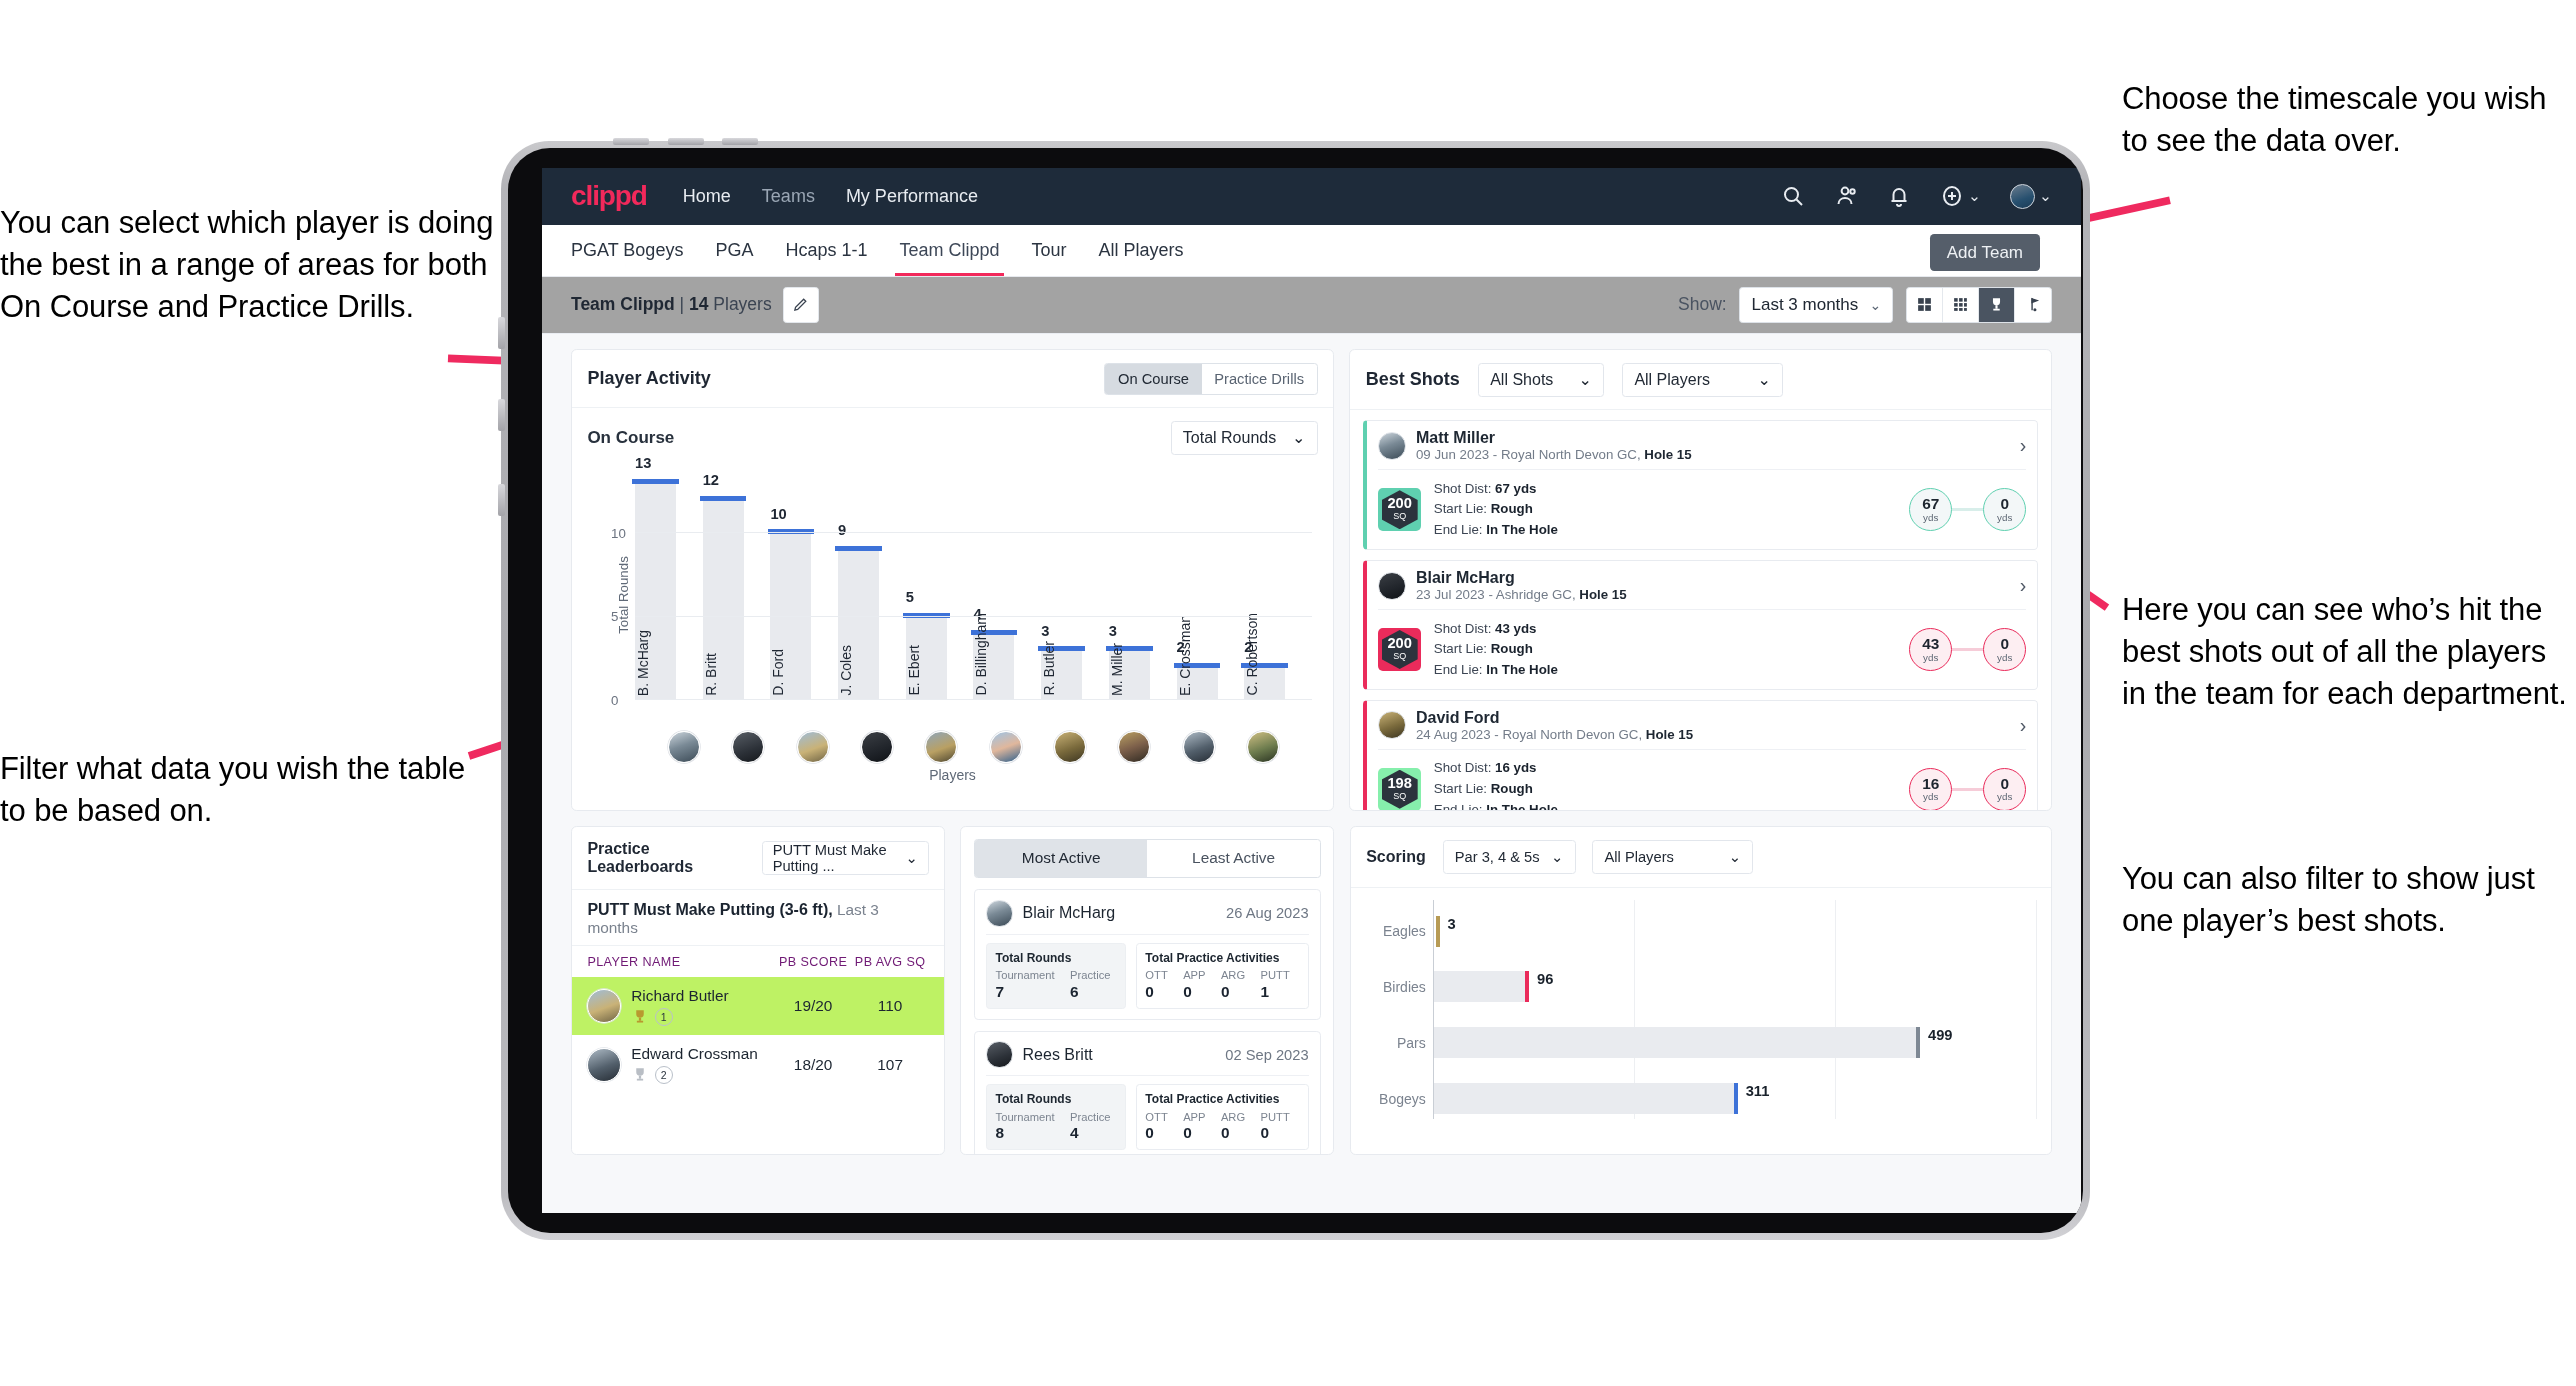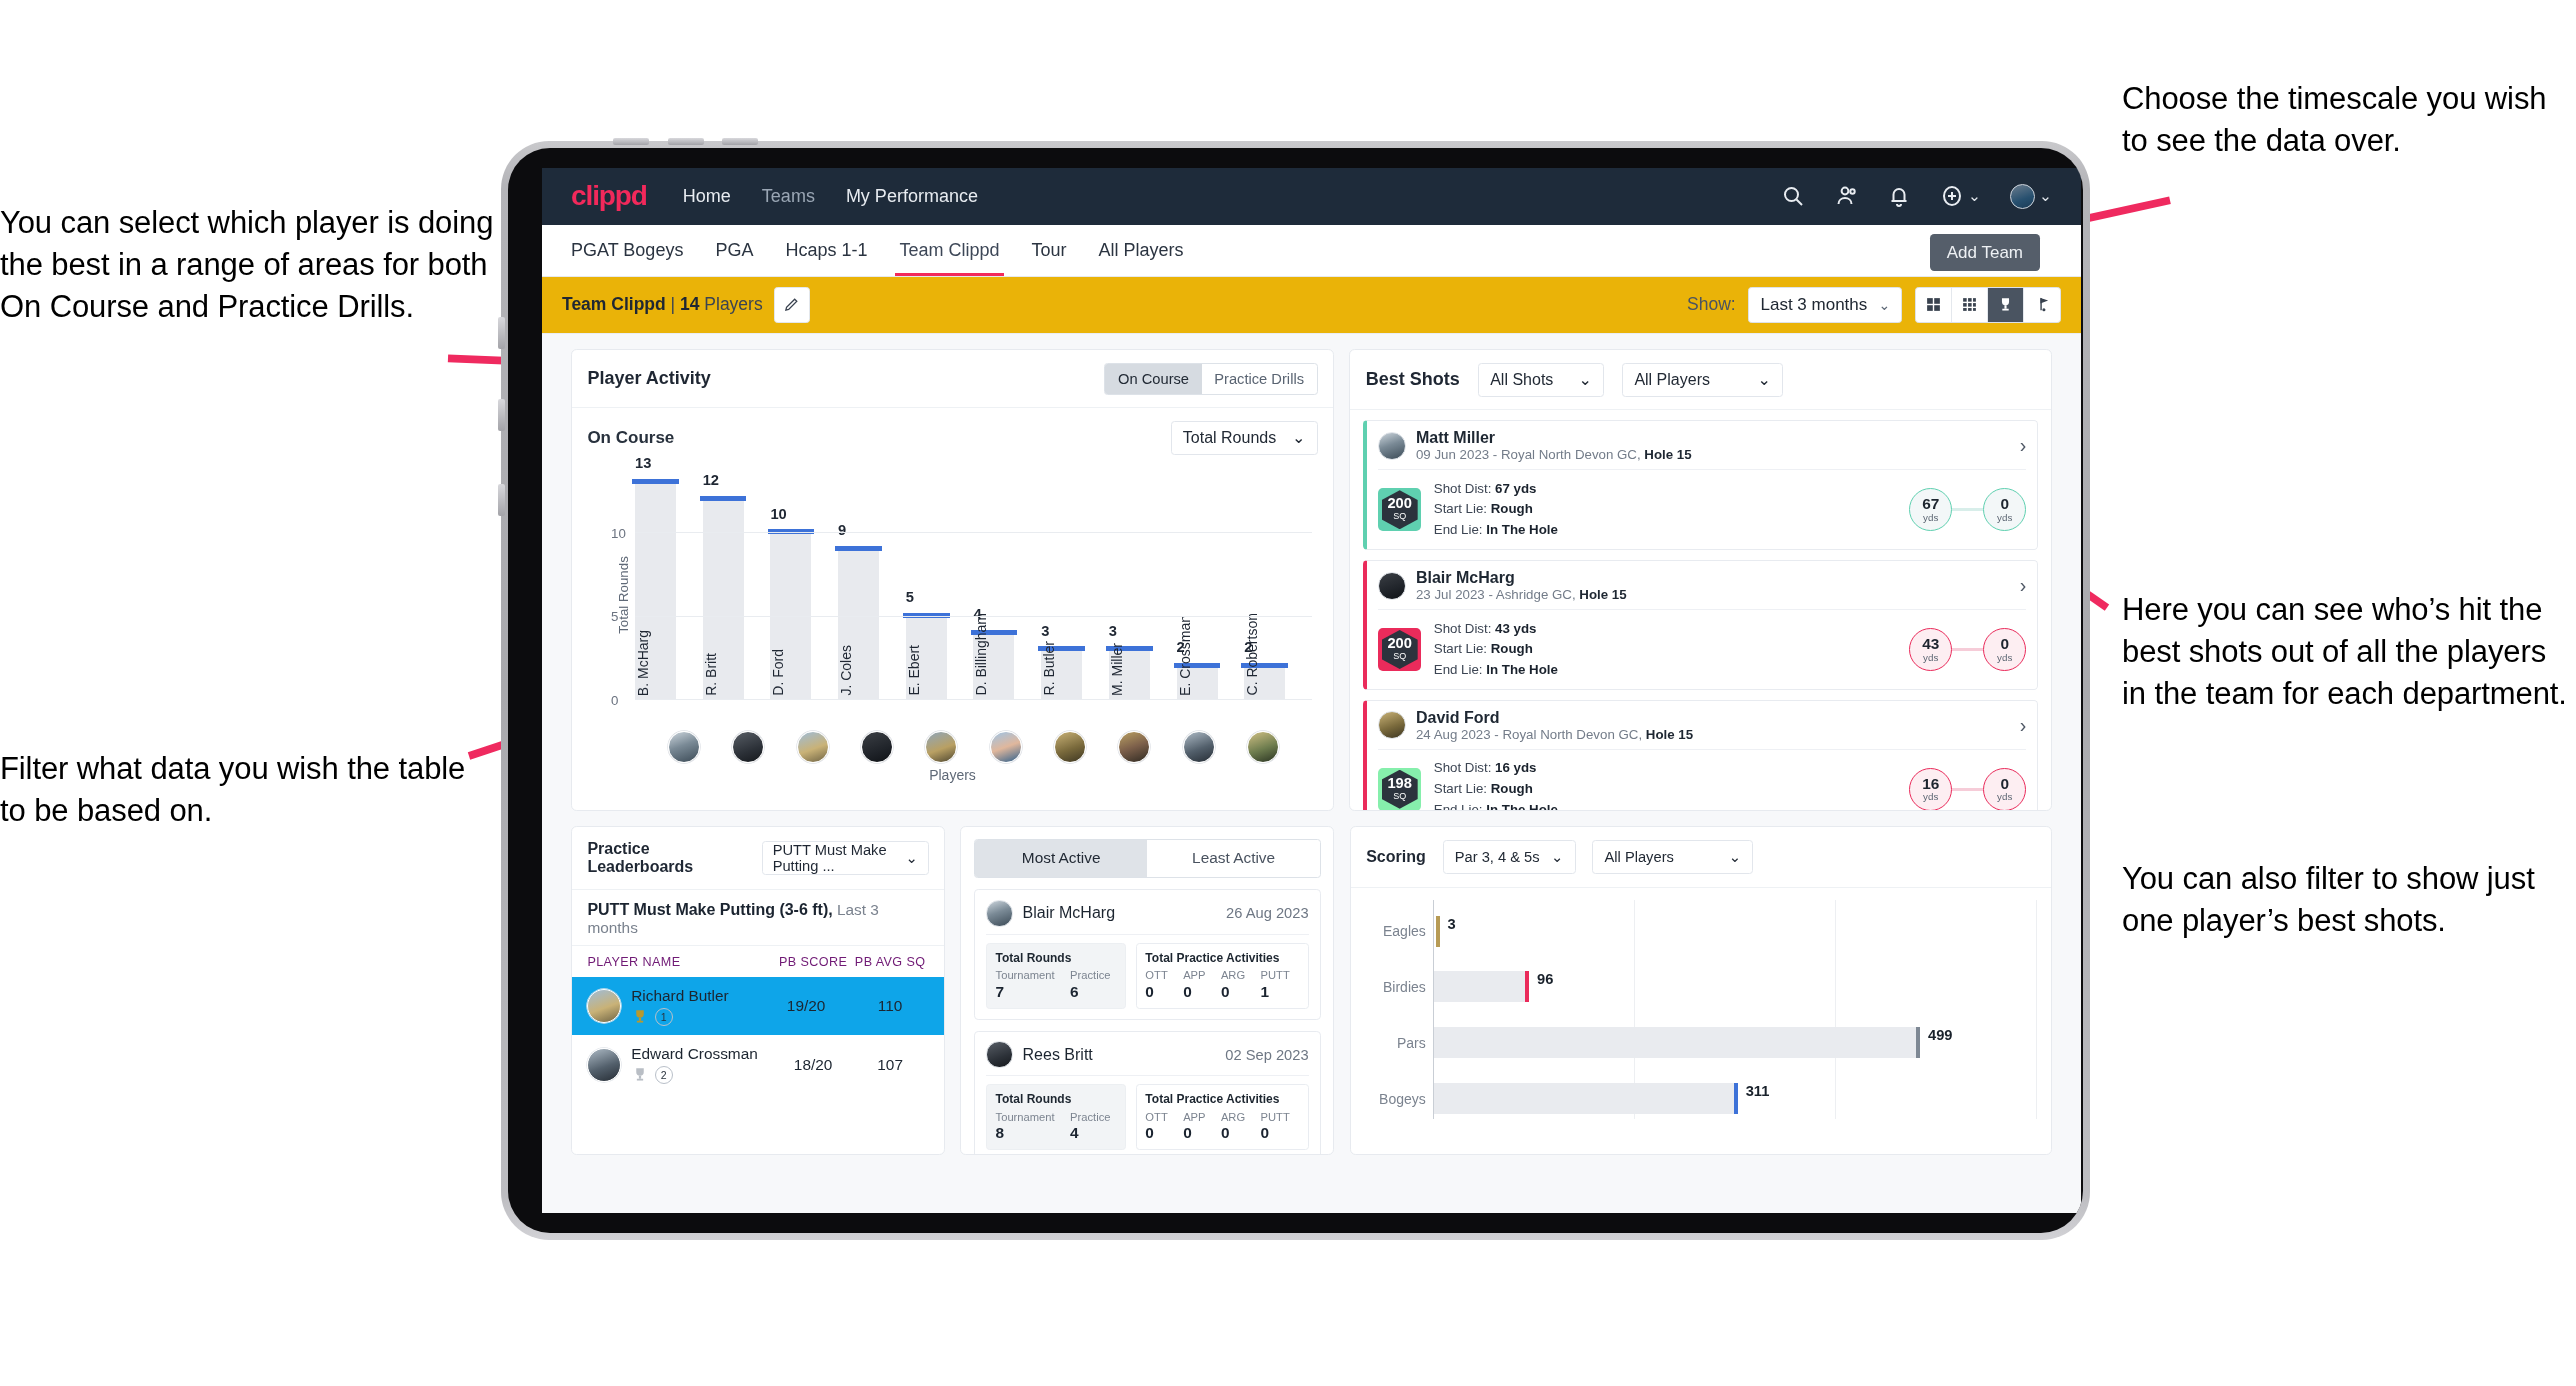--- a/index.html
+++ b/index.html
@@ -86,22 +86,22 @@
     content:""; position:absolute; left:-4.2px; right:-4.2px; bottom: 0; height: 3.5px; background:#f2295b;
   }
   .addteam {
     position: absolute; right: 41px; top: 9.8px;
     background: #555e6a; color: #eef1f4; font-size: 17px;
     padding: 8.4px 17px; border-radius: 4.2px;
   }
 
   
   .subbar {
-    height: 57px; background: #eab308; display: flex; align-items: center;
-    padding: 0 20px; border-bottom: 0.7px solid #eaedf2;
+    height: 57px; background: #a3a3a3; display: flex; align-items: center;
+    padding: 0 29px; border-bottom: 0.7px solid #eaedf2;
   }
   .team-title { font-size: 17.5px; color: #3b4452; }
   .team-title b { font-weight: 700; color:#1f2733; }
   .pencil-btn {
     margin-left: 11.2px; width: 36px; height: 36px; background: #fff;
     border: 0.7px solid #e3e7ec; border-radius: 3.5px; display:flex; align-items:center; justify-content:center;
   }
   .pencil-btn svg { width: 17px; height: 17px; }
   .sub-right { margin-left:auto; display:flex; align-items:center; gap: 12.6px; }
   .show-label { font-size: 17.5px; color:#4a5361; }
@@ -217,21 +217,21 @@
 
   .pl-sel { margin-left:auto; background:#fff; border:0.7px solid #e2e6ec; border-radius:3.5px; height:34px;
             display:flex;align-items:center;justify-content:space-between;padding:0 9.8px;font-size:14.7px;color:#1f2733; width:175px;}
   .pl-sub { padding: 11.2px 15.4px 8.4px; font-size:15.4px; color:#7a828e; border-bottom:0.7px solid #eef1f4;}
   .pl-sub b { color:#1b2430; font-weight:700; font-size:16px;}
   .pl-head { display:flex; padding: 8.4px 15.4px; font-size:12.6px; color:#701a75; letter-spacing:0.4px;}
   .pl-head .c1 { flex:1; }
   .pl-head .c2 { width:77px; text-align:center; }
   .pl-head .c3 { width:77px; text-align:center; }
   .pl-row { display:flex; align-items:center; padding: 9.8px 15.4px; }
-  .pl-row.hl { background:#0ea5e9;gap:7px; }
+  .pl-row.hl { background:#bef264; }
   .pl-who { flex:1; display:flex; align-items:center; gap:9.8px; }
   .pl-av { width:34px;height:34px;border-radius:50%;border:1.4px solid #fff; box-shadow:0 0 0 0.7px #dfe3e8;}
   .pl-name { font-size:15.4px; color:#1c2530; }
   .pl-badges { display:flex; align-items:center; gap:5.6px; margin-top:2.8px; }
   .rankpill { width:18px;height:18px;border-radius:50%;border:0.7px solid #b9c0c9; font-size:10.5px; color:#2b343f;
               display:flex;align-items:center;justify-content:center;}
   .pl-c2 { width:77px; text-align:center; font-size:15.4px; color:#1c2530;}
   .pl-c3 { width:77px; text-align:center; font-size:15.4px; color:#1c2530;}
 
   .ma-tabs { display:flex; margin: 11.2px 12.6px 0; border:0.7px solid #dde2e8; border-radius:3.5px; overflow:hidden;}

